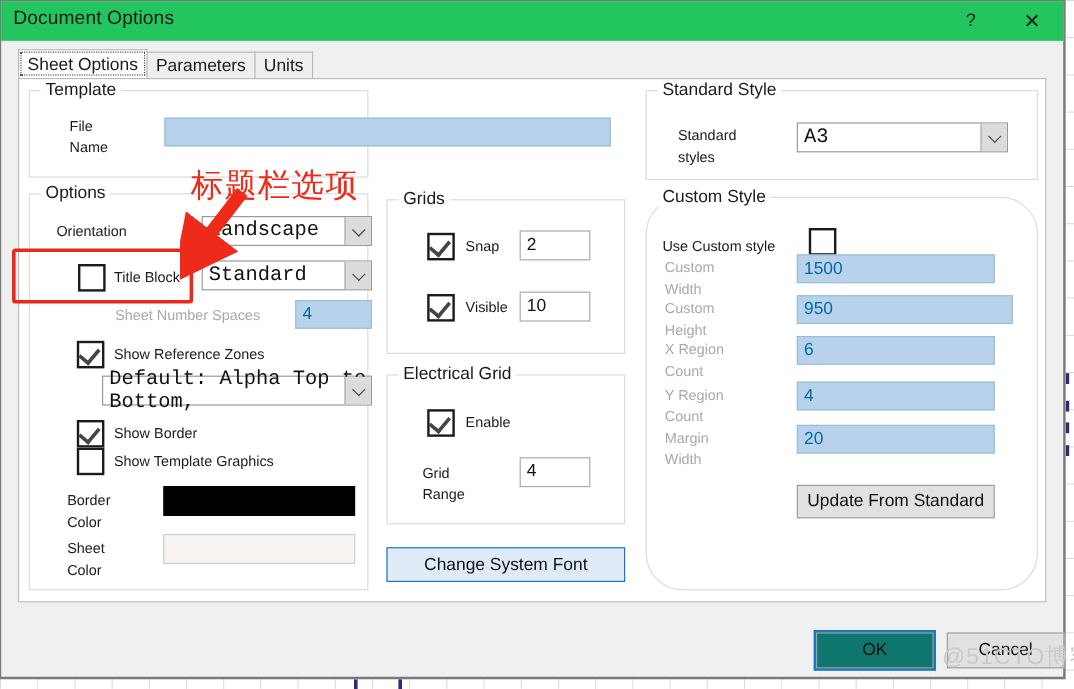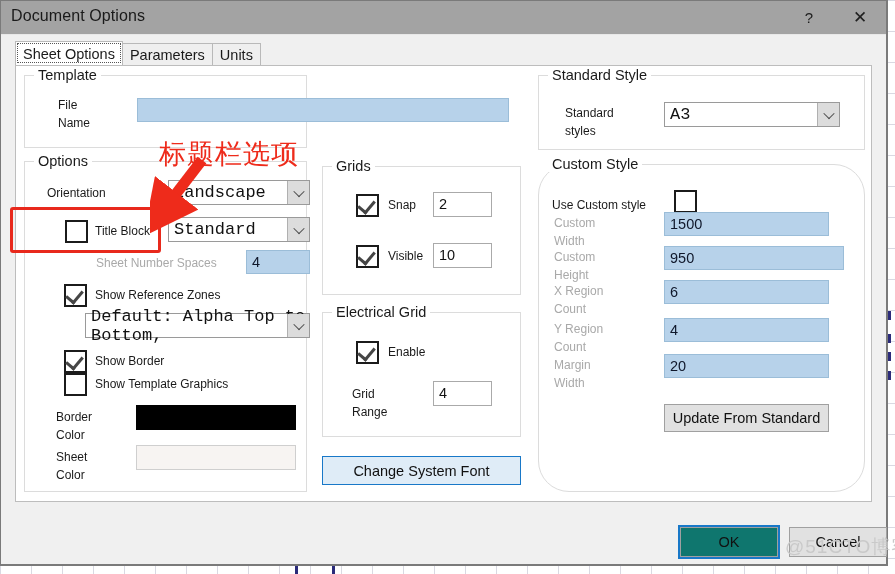--- a/index.html
+++ b/index.html
@@ -36,21 +36,21 @@
     background: #f0f0f0;
     border: 1px solid #7a7a7a;
     border-right-width: 2px;
     border-bottom-width: 2px;
     box-sizing: border-box;
   }
 
   .titlebar {
     position: relative;
     height: 33px;
-    background: #a3a3a3;
+    background: #22c55e;
     border-bottom: 1px solid #e8e8e8;
   }
   .title-text {
     position: absolute; left: 10px; top: 6px;
     font-size: 16px; color: #1a1a1a;
     letter-spacing: .1px;
   }
   .win-btn {
     position: absolute; top: 0; height: 33px; width: 44px;
     display: flex; align-items: center; justify-content: center;
@@ -126,21 +126,21 @@
     position: absolute;
     box-sizing: border-box;
     font-size: 14.5px;
     line-height: 1;
     display: flex; align-items: center;
     padding-left: 5px;
   }
   .field.blue {
     background: #b7d2ea;
     border: 1px solid #9bbdd8;
-    color: #0f172a;
+    color: #0369a1;
   }
   .field.white {
     background: #ffffff;
     border: 1px solid #aaaaaa;
     color: #111111;
   }
 
   .combo {
     position: absolute;
     box-sizing: border-box;

